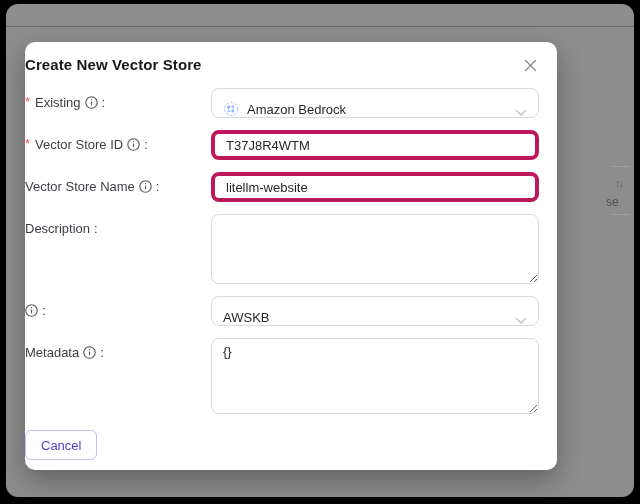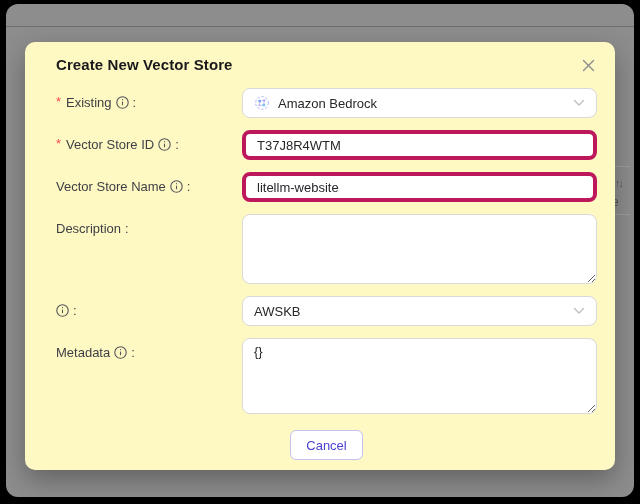--- a/index.html
+++ b/index.html
@@ -20,61 +20,61 @@
     background:rgba(55,55,58,.35);
   }
   .bg-frag-line { position:absolute; height:1px; background:#9e9ea1; width:18px; left:606px; }
   .bg-frag-line.l1 { top:162px; }
   .bg-frag-line.l2 { top:210px; }
   .bg-sort { position:absolute; top:173px; left:609px; color:#5a5b60; font-size:11px; letter-spacing:-2px; }
   .bg-se   { position:absolute; top:191px; left:600px; color:#53545a; font-size:12px; }
 
   
   .modal {
-    position:absolute; left:25px; top:42px; width:590px; height:428px;
-    background:#fef9c3; border-radius:10px;
+    position:absolute; left:25px; top:42px; width:532px; height:428px;
+    background:#ffffff; border-radius:10px;
     box-shadow:0 10px 26px rgba(0,0,0,.30);
-    padding:14px 18px 10px 31px;
+    padding:14px 18px 10px 0;
   }
   .modal-header { display:flex; justify-content:space-between; align-items:flex-start; margin-bottom:14px; }
   .modal-title { font-size:15px; font-weight:700; color:#19191c; letter-spacing:.1px; }
   .close-btn { border:none; background:none; cursor:pointer; padding:2px; line-height:0; margin-top:1px; }
 
   .form-row { display:flex; align-items:flex-start; margin-bottom:12px; }
   .field-label {
     flex:0 0 186px; width:186px; display:flex; align-items:center; gap:4px;
     font-size:13px; color:#3d3f45; padding-top:7px; white-space:nowrap;
   }
   .req { color:#ff4d4f; font-size:13px; margin-right:1px; position:relative; top:-1px; }
   .info-wrap { line-height:0; display:inline-block; cursor:help; }
   .colon { color:#3d3f45; }
   .field-control { flex:1 1 auto; min-width:0; }
 
   .select-box {
     height:30px; border:1px solid #d9d9d9; border-radius:8px; background:#fff;
-    display:flex; align-items:center; gap:8px; padding:0 11px;
+    display:flex; align-items:flex-end; gap:8px; padding:0 11px;
     font-size:13px; color:#26272b; cursor:pointer;
   }
   .select-box .select-value { flex:1 1 auto; overflow:hidden; text-overflow:ellipsis; white-space:nowrap; }
   .chev { flex:0 0 auto; line-height:0; }
 
   .text-input {
     width:100%; height:30px; border:4px solid #be185d; border-radius:8px;
     padding:0 11px; font-size:13px; color:#26272b; outline:none; background:#fff;
     font-family:"Liberation Sans", sans-serif;
   }
   .text-area {
     width:100%; border:1px solid #d9d9d9; border-radius:8px;
     padding:5px 11px; font-size:13px; color:#26272b; outline:none; background:#fff;
     font-family:"Liberation Sans", sans-serif; display:block;
   }
   .text-area.desc { height:70px; }
   .text-area.meta { height:76px; }
 
-  .modal-footer { display:flex; justify-content:center; gap:0; margin-top:16px; }
+  .modal-footer { display:flex; justify-content:space-between; gap:0; margin-top:16px; }
   .btn { height:30px; border-radius:6px; font-size:13px; padding:0 15px; cursor:pointer;
          font-family:"Liberation Sans", sans-serif; }
   .btn-cancel { background:#fff; border:1px solid #c4c0f0; color:#4a3fd0; }
   .btn-create { background:#4639cb; border:1px solid #4639cb; color:#fff; font-weight:500; }
 </style>
 </head>
 <body>
 
 <div class="window">
   <div class="page-header-line"></div>

